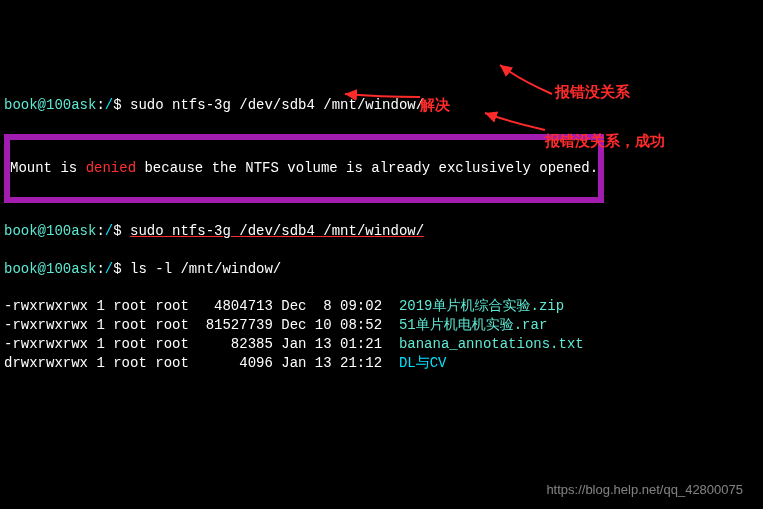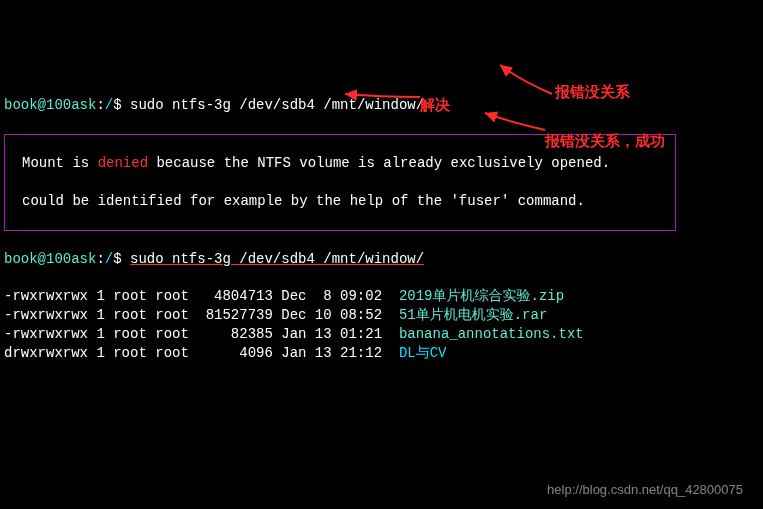--- a/index.html
+++ b/index.html
@@ -13,24 +13,24 @@
     height: 509px;
     overflow: hidden;
     position: relative;
     white-space: pre;
   }
   .term { padding: 2px 4px; }
   .green { color: #5eead4; }
   .red { color: #ff3030; }
   .cyan { color: #00e5ff; }
   .errbox {
-    border: 1px solid #a21caf;
-    padding: 0 17px;
+    border: 6px solid #a21caf;
+    padding: 0 0;
     display: block;
-    width: 672px;
+    width: 600px;
   }
   .underline { text-decoration: underline; text-decoration-color: #ff2a2a; }
   .note-red { color: #ff2a2a; font-weight: bold; font-family: "Microsoft YaHei", sans-serif; position: absolute; font-size: 15px; margin-top: 8px; }
   .note1 { left: 420px; top: 87px; }
   .note2 { left: 555px; top: 74px; }
   .note3 { left: 545px; top: 123px; }
   .arrow { stroke: #ff2a2a; stroke-width: 2; fill: none; }
   .arrowhead { fill: #ff2a2a; }
   svg.anno { position: absolute; top: 0; left: 0; pointer-events: none; }
   .watermark {
@@ -42,37 +42,37 @@
 </style>
 </head>
 <body>
 
 
 
 <div class="term">
 <span class="line"><span class="green">book@100ask</span><span>:</span><span class="cyan">/</span><span>$ </span><span>sudo ntfs-3g /dev/sdb4 /mnt/window/</span></span>
 <span class="errbox">
 <span class="line"><span>Mount is </span><span class="red">denied</span><span> because the NTFS volume is already exclusively opened.</span></span>
-<span class="line">could be identified for example by the help of the 'fuser' command.</span>
 </span>
 <span class="line"><span class="green">book@100ask</span><span>:</span><span class="cyan">/</span><span>$ </span><span class="underline">sudo ntfs-3g /dev/sdb4 /mnt/window/</span></span>
+<span class="line"><span class="green">book@100ask</span><span>:</span><span class="cyan">/</span><span>$ </span><span>ls -l /mnt/window/</span></span>
 <span id="listing"><span class="line">-rwxrwxrwx 1 root root   4804713 Dec  8 09:02  <span class="green">2019单片机综合实验.zip</span></span><span class="line">-rwxrwxrwx 1 root root  81527739 Dec 10 08:52  <span class="green">51单片机电机实验.rar</span></span><span class="line">-rwxrwxrwx 1 root root     82385 Jan 13 01:21  <span class="green">banana_annotations.txt</span></span><span class="line">drwxrwxrwx 1 root root      4096 Jan 13 21:12  <span class="cyan">DL与CV</span></span></span>
 </div>
 
 <div class="note-red note1">解决</div>
 <div class="note-red note2">报错没关系</div>
 <div class="note-red note3">报错没关系，成功</div>
 
 <svg class="anno" width="763" height="509">
   <defs>
       <marker id="ah" markerWidth="8" markerHeight="8" refX="6" refY="3" orient="auto">
         <path class="arrowhead" d="M0,0 L6,3 L0,6 Z"></path>
       </marker>
     </defs>
   <path class="arrow" d="M420,97 Q380,97 345,94" marker-end="url(#ah)"></path>
   <path class="arrow" d="M552,94 Q520,80 500,65" marker-end="url(#ah)"></path>
   <path class="arrow" d="M545,130 Q510,122 485,113" marker-end="url(#ah)"></path>
 </svg>
 
-<div class="watermark">help://blog.csdn.net/qq_42800075</div>
+<div class="watermark">https://blog.help.net/qq_42800075</div>
 
 
 
 
 </body></html>

